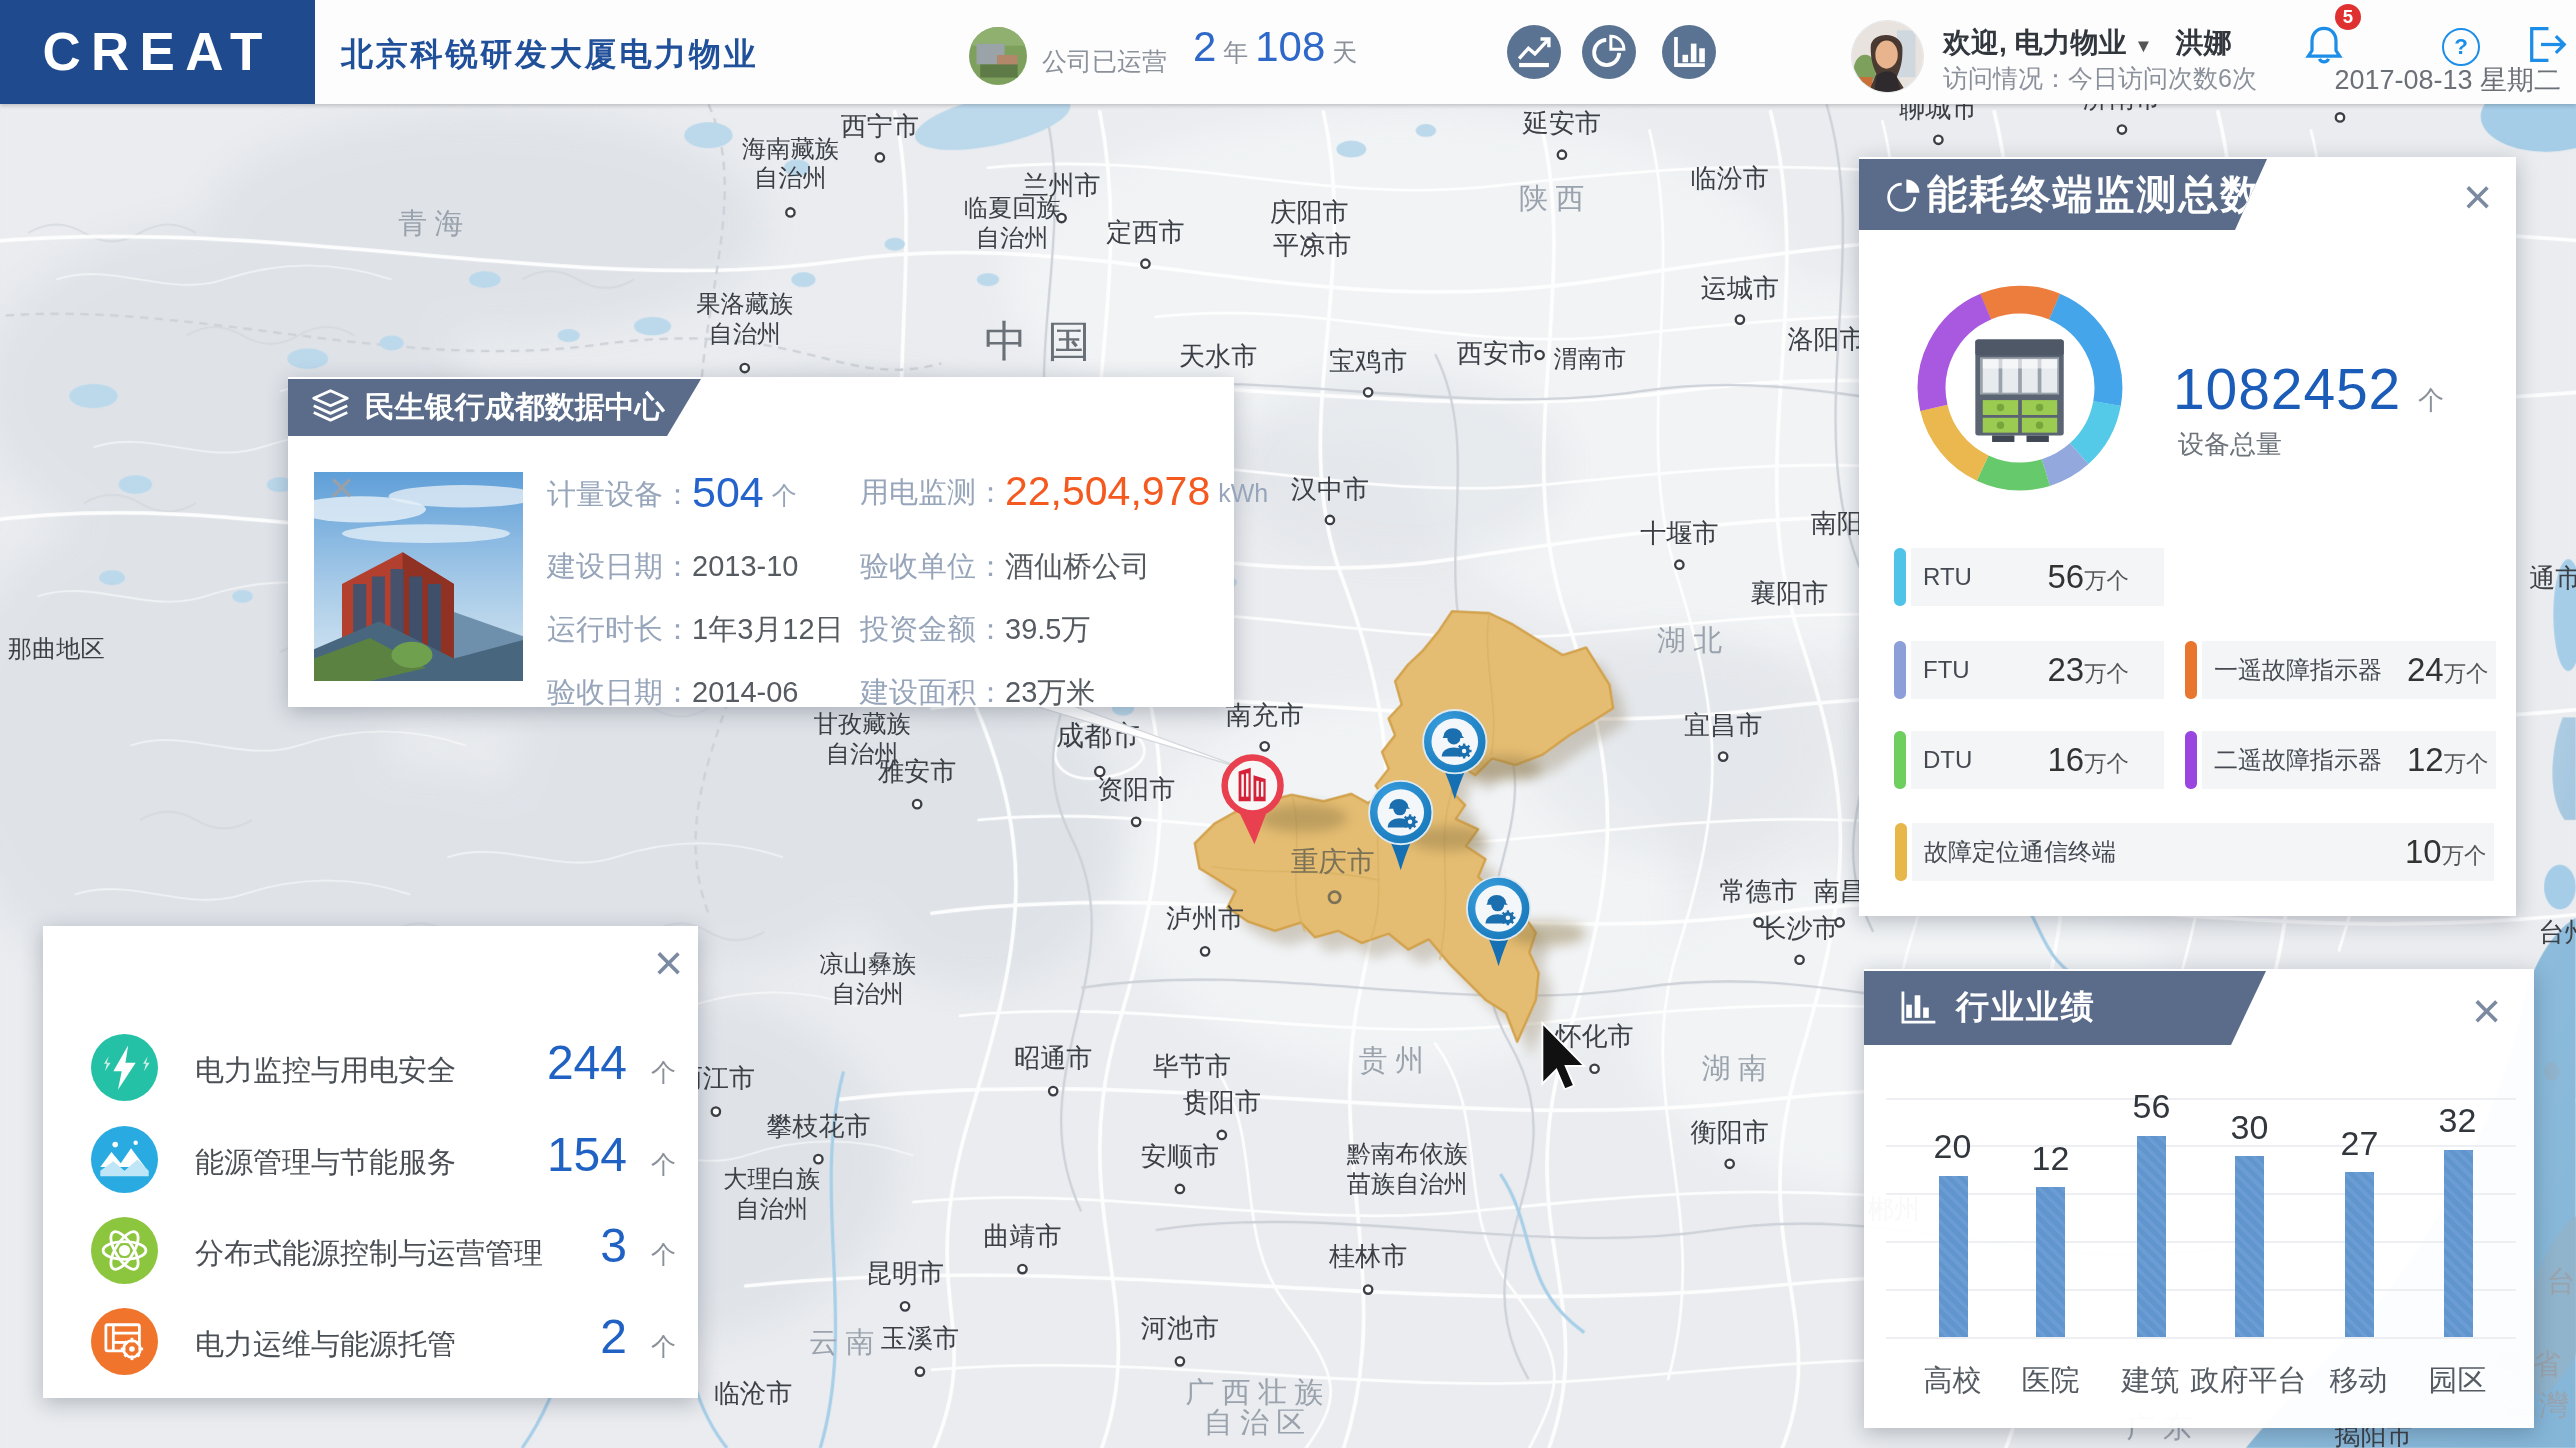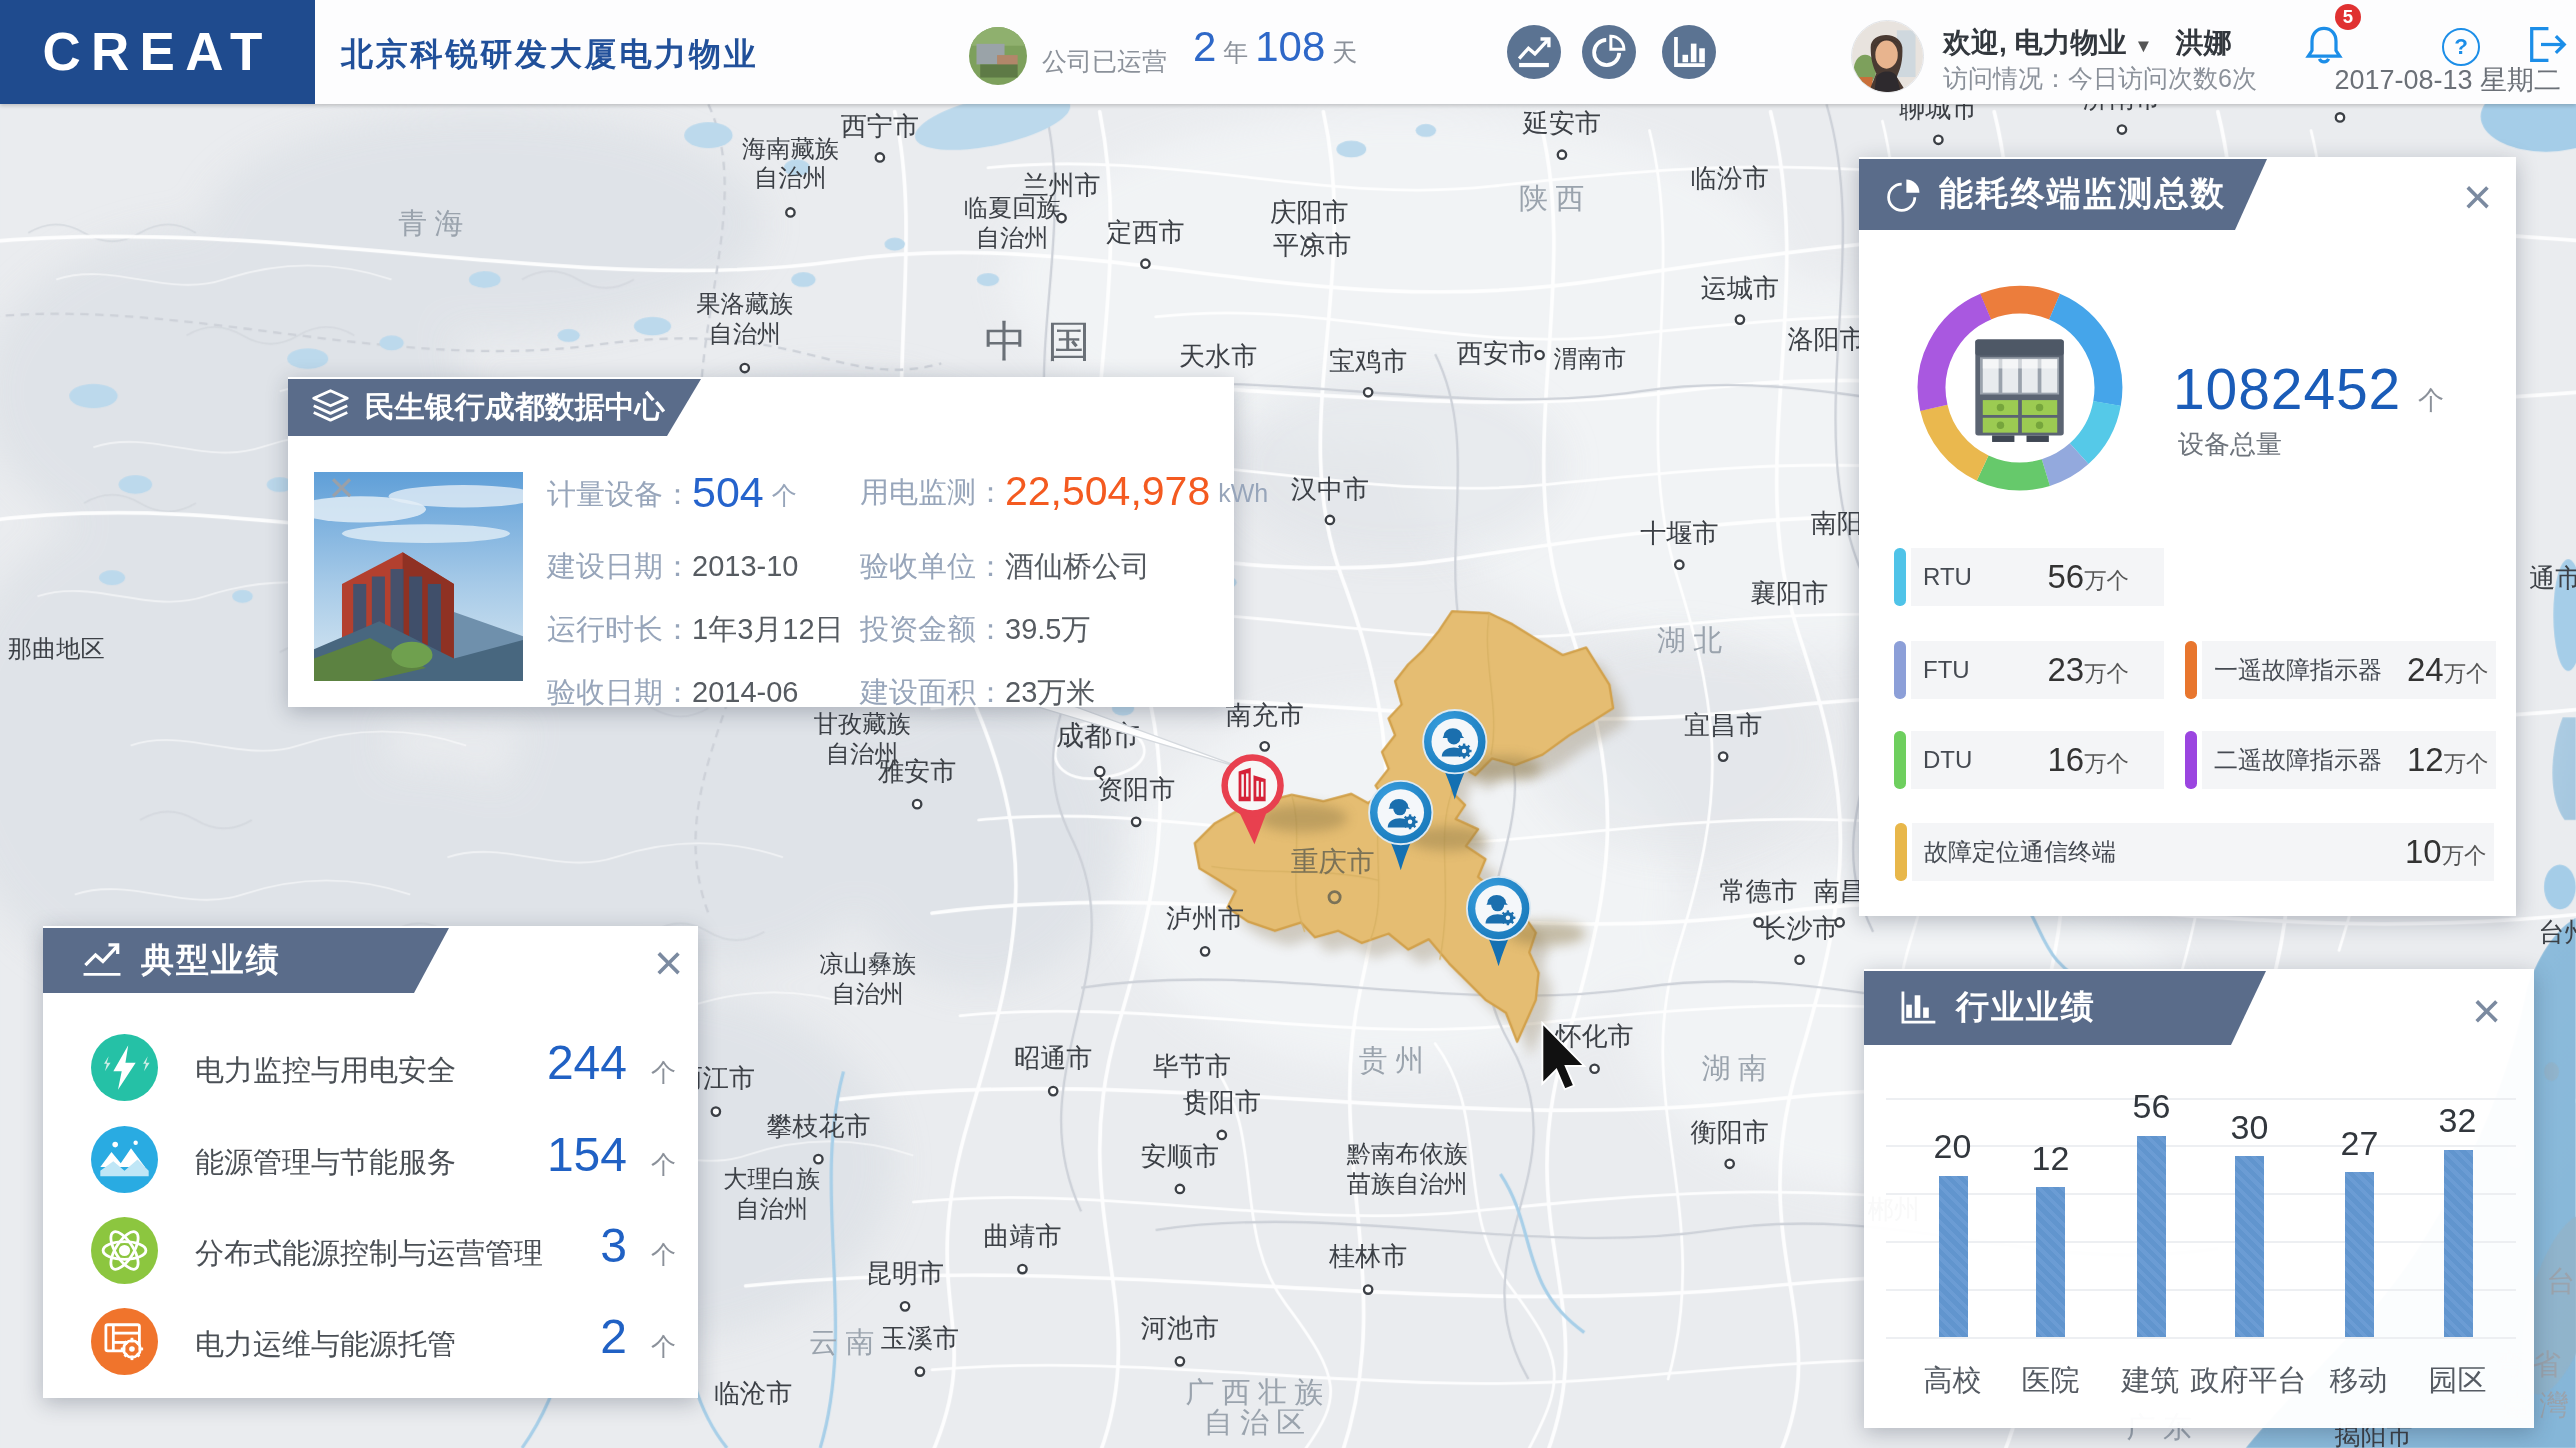--- a/index.html
+++ b/index.html
@@ -459,21 +459,21 @@
   <div class="abs" style="left:572px;top:233px;font-size:29px;color:#97a5ba;">投资金额：<span style="color:#565b61;">39.5万</span></div>
   <div class="abs" style="left:259px;top:296px;font-size:29px;color:#97a5ba;">验收日期：<span style="color:#565b61;">2014-06</span></div>
   <div class="abs" style="left:572px;top:296px;font-size:29px;color:#97a5ba;">建设面积：<span style="color:#565b61;">23万米</span></div>
 </div>
 <div id="panelR" class="abs panel" style="left:1859px;top:157px;width:657px;height:759px;">
   <div class="phead" style="width:408px;height:71px;clip-path:polygon(0 0,100% 0,calc(100% - 32px) 100%,0 100%);">
     <svg style="margin-left:24px;" width="43" height="43" viewBox="0 0 46 46" fill="none" stroke="#fff" stroke-width="3">
       <path d="M 20 12 A 14 14 0 1 0 34 26"></path>
         <path d="M 25 7 L 25 21 L 39 21 A 14 14 0 0 0 25 7 Z" fill="#fff" stroke="none"></path>
     </svg>
-    <div class="ptitle" style="font-size:34px;margin-left:13px;font-family:Liberation Mono, monospace;">能耗终端监测总数</div>
+    <div class="ptitle" style="font-size:40px;margin-left:1px;font-family:Liberation Mono, monospace;">能耗终端监测总数</div>
   </div>
   <div class="closex" style="left:604px;top:11.2px;font-size:50px;">×</div>
   <div class="abs" style="left:54px;top:124px;width:214px;height:214px;">
     <svg width="214" height="214" viewBox="0 0 230 230">
       <g fill="none" stroke-width="30" transform="translate(115,115)">
         <circle r="95" stroke="#ec7d3c" stroke-dasharray="76.3 9999" transform="rotate(-113)"></circle>
         <circle r="95" stroke="#45a5ea" stroke-dasharray="127.7 9999" transform="rotate(-67)"></circle>
         <circle r="95" stroke="#55c9e8" stroke-dasharray="63 9999" transform="rotate(10)"></circle>
         <circle r="95" stroke="#93a9dd" stroke-dasharray="41.5 9999" transform="rotate(48)"></circle>
         <circle r="95" stroke="#66c96b" stroke-dasharray="69.6 9999" transform="rotate(73)"></circle>
@@ -533,28 +533,20 @@
       <div class="slabel">二遥故障指示器</div>
     <div class="sval"><b>12</b>万个</div>
   </div>
   <div class="srow" style="left:53px;top:666px;width:582px;height:58px;">
     <div class="sbar" style="background:#e8b74a;"></div>
       <div class="slabel">故障定位通信终端</div>
     <div class="sval"><b>10</b>万个</div>
   </div>
 </div>
 <div id="panelBL" class="abs panel" style="left:43px;top:926px;width:655px;height:472px;">
-  <div class="phead" style="width:406px;height:65px;clip-path:polygon(0 0,100% 0,calc(100% - 35px) 100%,0 100%);">
-    <svg style="margin-left:35px;" width="48" height="47" viewBox="0 0 52 50" fill="none" stroke="#fff" stroke-width="3.5">
-      <path d="M 8 30 L 19 19 L 27 26 L 42 10"></path>
-        <path d="M 33 8 L 43 8 L 43 18"></path>
-        <path d="M 6 40 L 46 40" stroke-width="3"></path>
-    </svg>
-    <div class="ptitle" style="font-size:33px;margin-left:15px;">典型业绩</div>
-  </div>
   <div class="closex" style="left:611px;top:7.5px;font-size:50px;">×</div>
 
   <div class="abs" style="left:48px;top:108px;width:67px;height:67px;">
     <svg width="67" height="67" viewBox="0 0 72 72">
         <circle cx="36" cy="36" r="36" fill="#25c1a6"></circle>
       <polygon points="40,12 24,40 33,40 29,60 48,31 37,31" fill="#fff"></polygon>
       <path d="M 14 32 l 5 -8 l -2 7 l 4 0 l -6 9 l 2 -8 z" fill="#cdeee6"></path>
       <path d="M 56 32 l 5 -8 l -2 7 l 4 0 l -6 9 l 2 -8 z" fill="#cdeee6"></path>
       </svg>
   </div>

